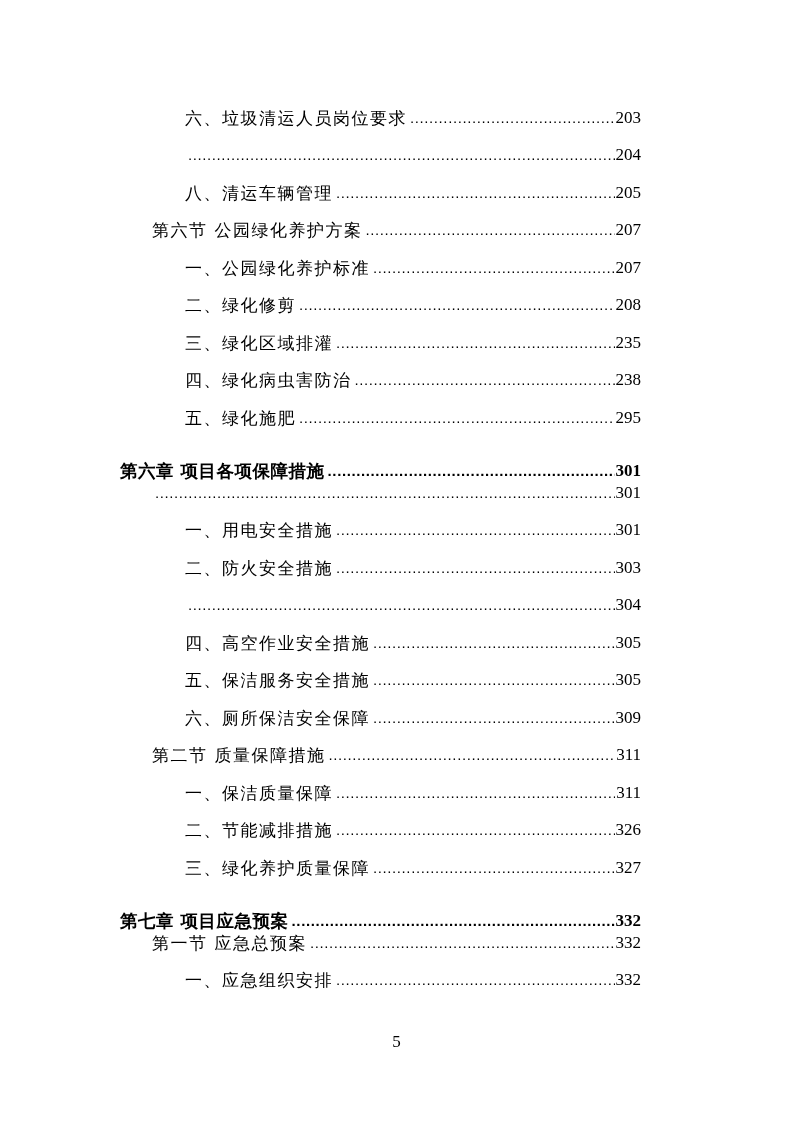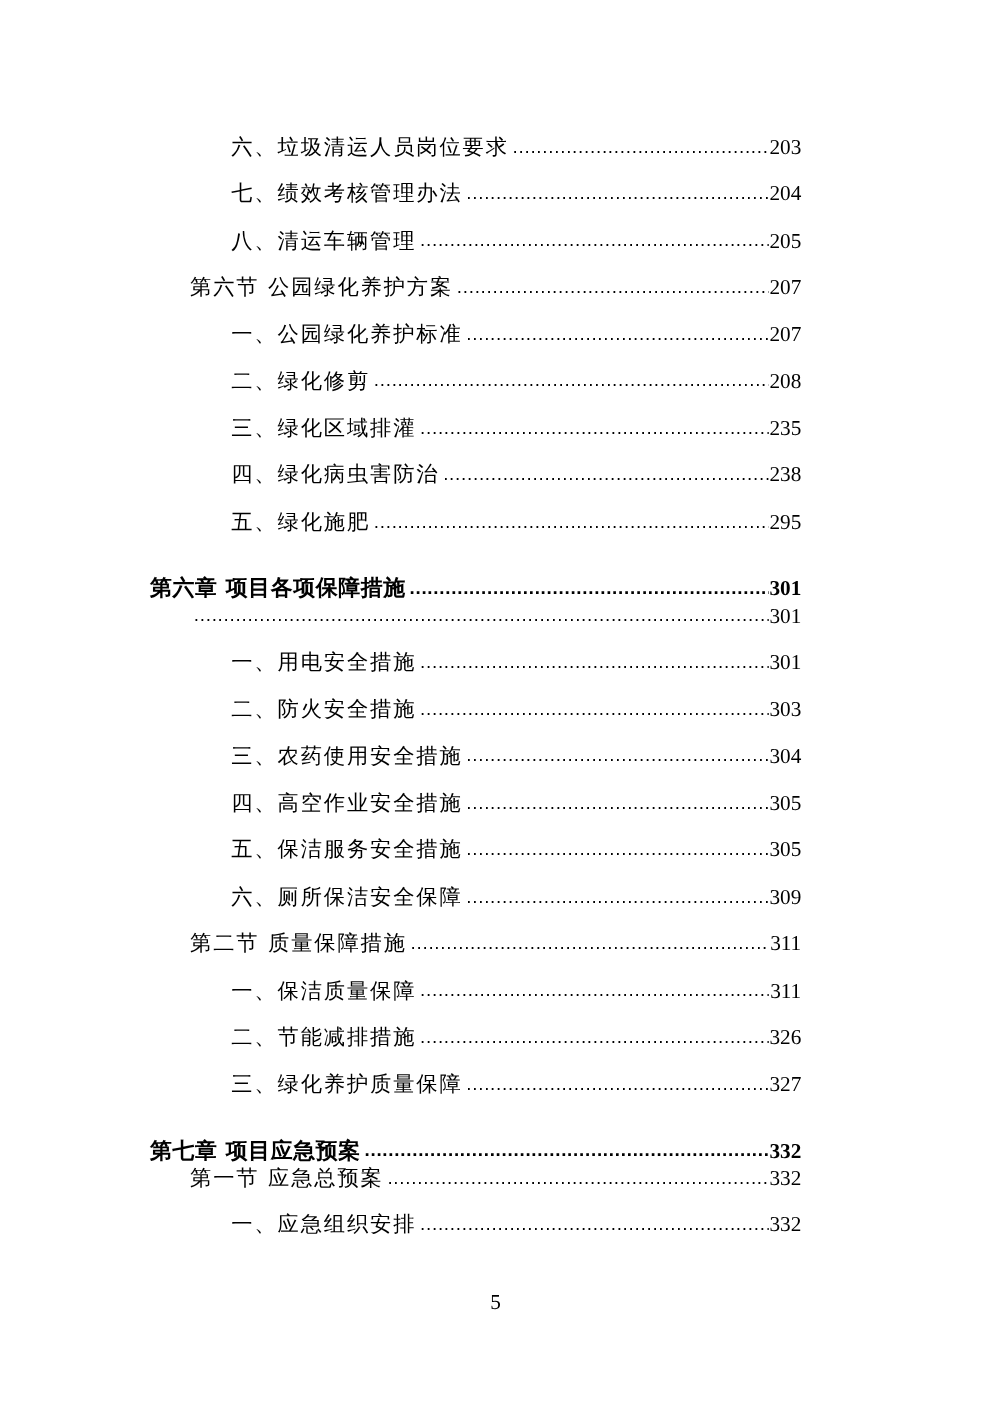--- a/index.html
+++ b/index.html
@@ -27,21 +27,20 @@
 </head>
 <body>
 
 <div class="toc">
   <div class="row l3" style="top:5px">
     <span class="title">六、垃圾清运人员岗位要求</span>
     <span class="leader"></span>
     <span class="page">203</span>
   </div>
   <div class="row l3" style="top:42px">
-    <span class="title">七、绩效考核管理办法</span>
     <span class="leader"></span>
     <span class="page">204</span>
   </div>
   <div class="row l3" style="top:80px">
     <span class="title">八、清运车辆管理</span>
     <span class="leader"></span>
     <span class="page">205</span>
   </div>
   <div class="row l2" style="top:117px">
     <span class="title">第六节  公园绿化养护方案</span>
@@ -86,21 +85,20 @@
     <span class="title">一、用电安全措施</span>
     <span class="leader"></span>
     <span class="page">301</span>
   </div>
   <div class="row l3" style="top:455px">
     <span class="title">二、防火安全措施</span>
     <span class="leader"></span>
     <span class="page">303</span>
   </div>
   <div class="row l3" style="top:492px">
-    <span class="title">三、农药使用安全措施</span>
     <span class="leader"></span>
     <span class="page">304</span>
   </div>
   <div class="row l3" style="top:530px">
     <span class="title">四、高空作业安全措施</span>
     <span class="leader"></span>
     <span class="page">305</span>
   </div>
   <div class="row l3" style="top:567px">
     <span class="title">五、保洁服务安全措施</span>

